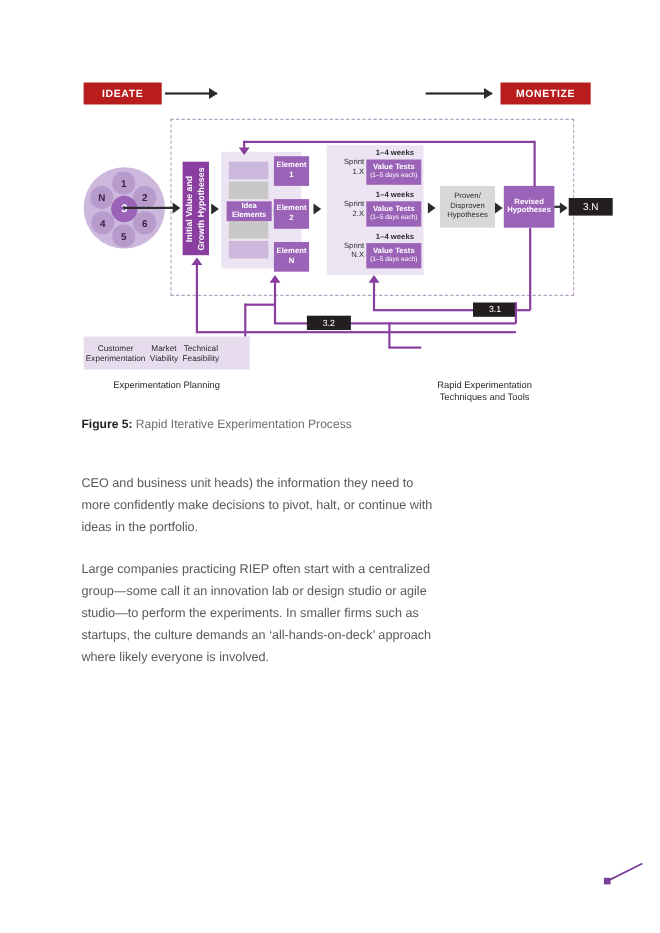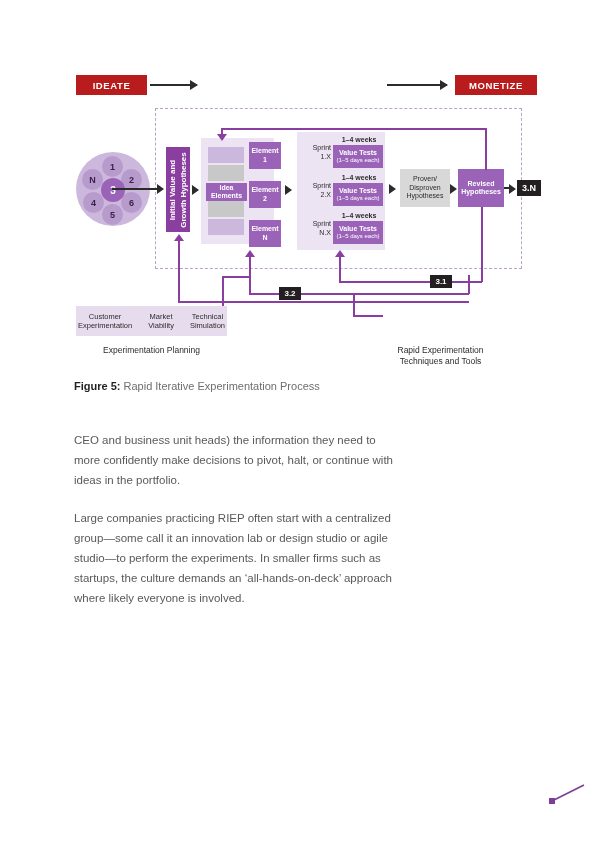--- a/index.html
+++ b/index.html
@@ -137,21 +137,21 @@
     display:flex; align-items:center; justify-content:center;
   }
   #revised-box{
     position:absolute; left:458px; top:169px; width:46px; height:38px;
     background:#9b63b8; color:#fff;
     font-size:7px; line-height:8.5px; text-align:center;
     display:flex; align-items:center; justify-content:center; font-weight:600;
   }
   .tag-black{
     position:absolute; background:#231f20; color:#ffffff;
-    font-size:9px; font-weight:700; padding:1px 4px;
+    font-size:9px; font-weight:400; padding:1px 20px;
     display:flex; align-items:center; justify-content:center;text-align:right;
   }
   #tag-3N{ left:517px; top:180px; width:24px; height:16px; }
   #tag-31{ left:430px; top:275px; width:22px; height:13px; font-size:8px;}
   #tag-32{ left:279px; top:287px; width:22px; height:13px; font-size:8px;}
 
   
   .pline { position:absolute; background:#8a3fa0; }
   .pline-h { height:1.5px; }
   .pline-v { width:1.5px; }
@@ -160,21 +160,21 @@
     border-bottom:7px solid #8a3fa0; border-left:5px solid transparent; border-right:5px solid transparent;
   }
   .arrow-down{
     position:absolute; width:0; height:0;
     border-top:7px solid #8a3fa0; border-left:5px solid transparent; border-right:5px solid transparent;
   }
 
   
   .band{
     position:absolute; background:#e6dcee; height:30px;
-    display:flex; align-items:center; justify-content:space-between;
+    display:flex; align-items:center; justify-content:flex-start;
   }
   #band-left{ left:76px; top:306px; width:151px; }
   #band-right{ left:381px; top:306px; width:159px; }
   .band-item{
     font-size:7.5px; line-height:9px; color:#2b2b2b; text-align:center; padding:0 2px;
   }
   .band-caption{
     position:absolute; font-size:8.5px; color:#2b2b2b; text-align:center; line-height:11px;
   }
   #cap-left{ left:76px; top:345px; width:151px; }
@@ -354,21 +354,21 @@
     <div class="band-item">
       <div>Customer</div>
       <div>Experimentation</div>
     </div>
     <div class="band-item">
       <div>Market</div>
       <div>Viability</div>
     </div>
     <div class="band-item">
       <div>Technical</div>
-      <div>Simulation</div>
+      <div>Feasibility</div>
     </div>
   </div>
   <div class="band-caption" id="cap-left">Experimentation Planning</div>
 
   <div class="band-caption" id="cap-right">
     <div>Rapid Experimentation</div>
     <div>Techniques and Tools</div>
   </div>
 
   <div id="figure-caption">

